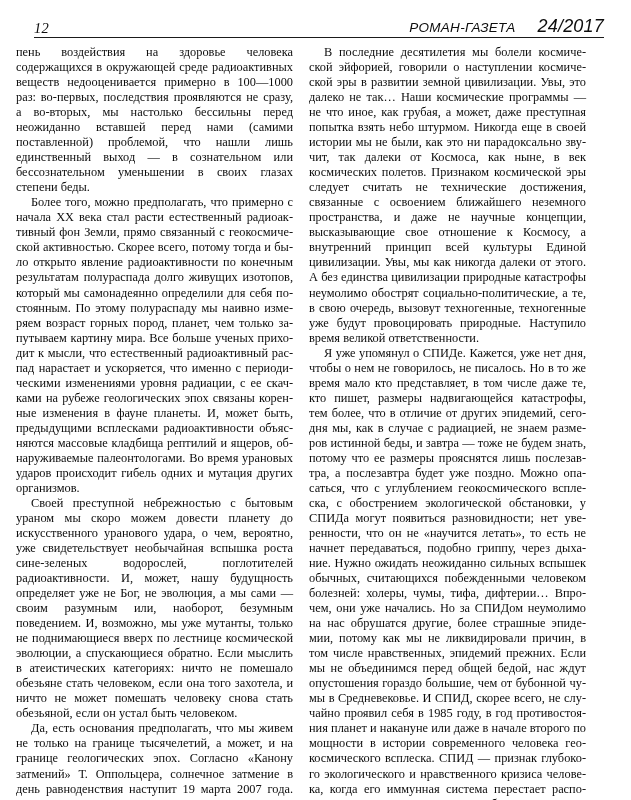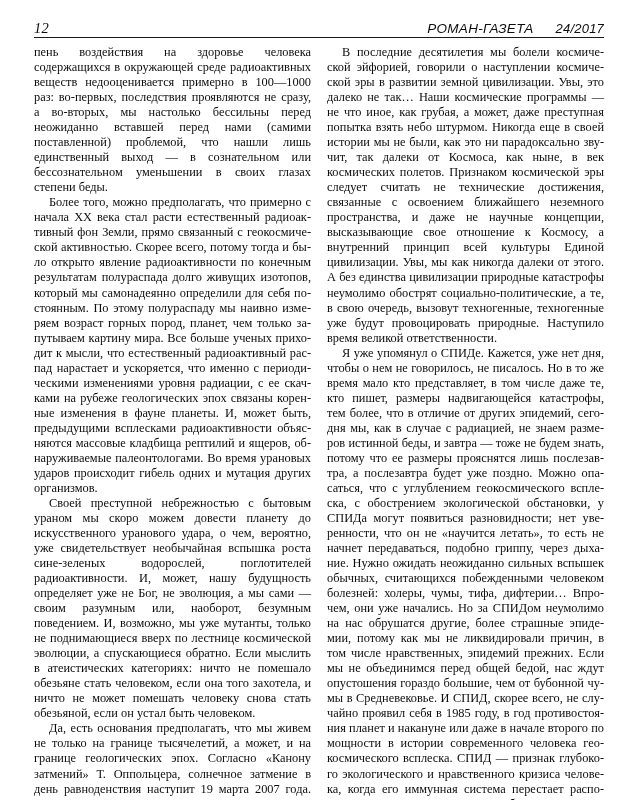--- a/index.html
+++ b/index.html
@@ -55,29 +55,29 @@
     font-family: "Liberation Sans", "DejaVu Sans", sans-serif;
     font-weight: normal;
     font-style: italic;
     font-size: 13.5px;
     letter-spacing: 0.3px;
     line-height: 1;
   }
   .issue {
     font-family: "Liberation Sans", "DejaVu Sans", sans-serif;
     font-style: italic;
-    font-size: 13px;
+    font-size: 18px;
     letter-spacing: 0.2px;
     line-height: 1;
   }
 
   
   .columns {
     position: absolute;
-    left: 34px;
+    left: 16px;
     top: 45px;
     width: 570px;
     height: 740px;
     display: flex;
     gap: 16px;
     align-items: flex-start;
   }
   .col {
     width: 277px;
     flex: 0 0 277px;

